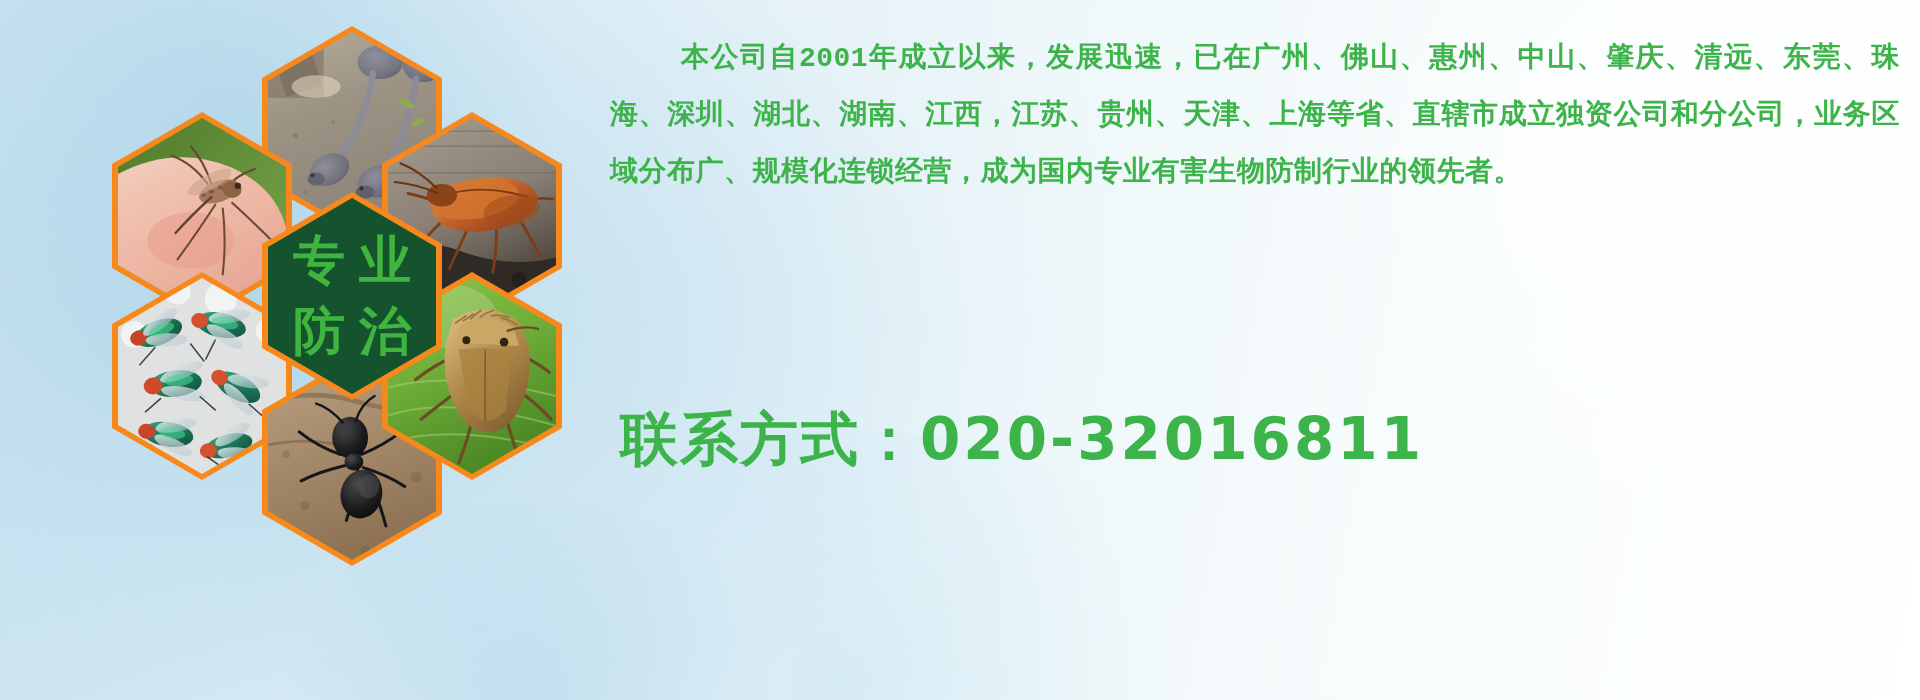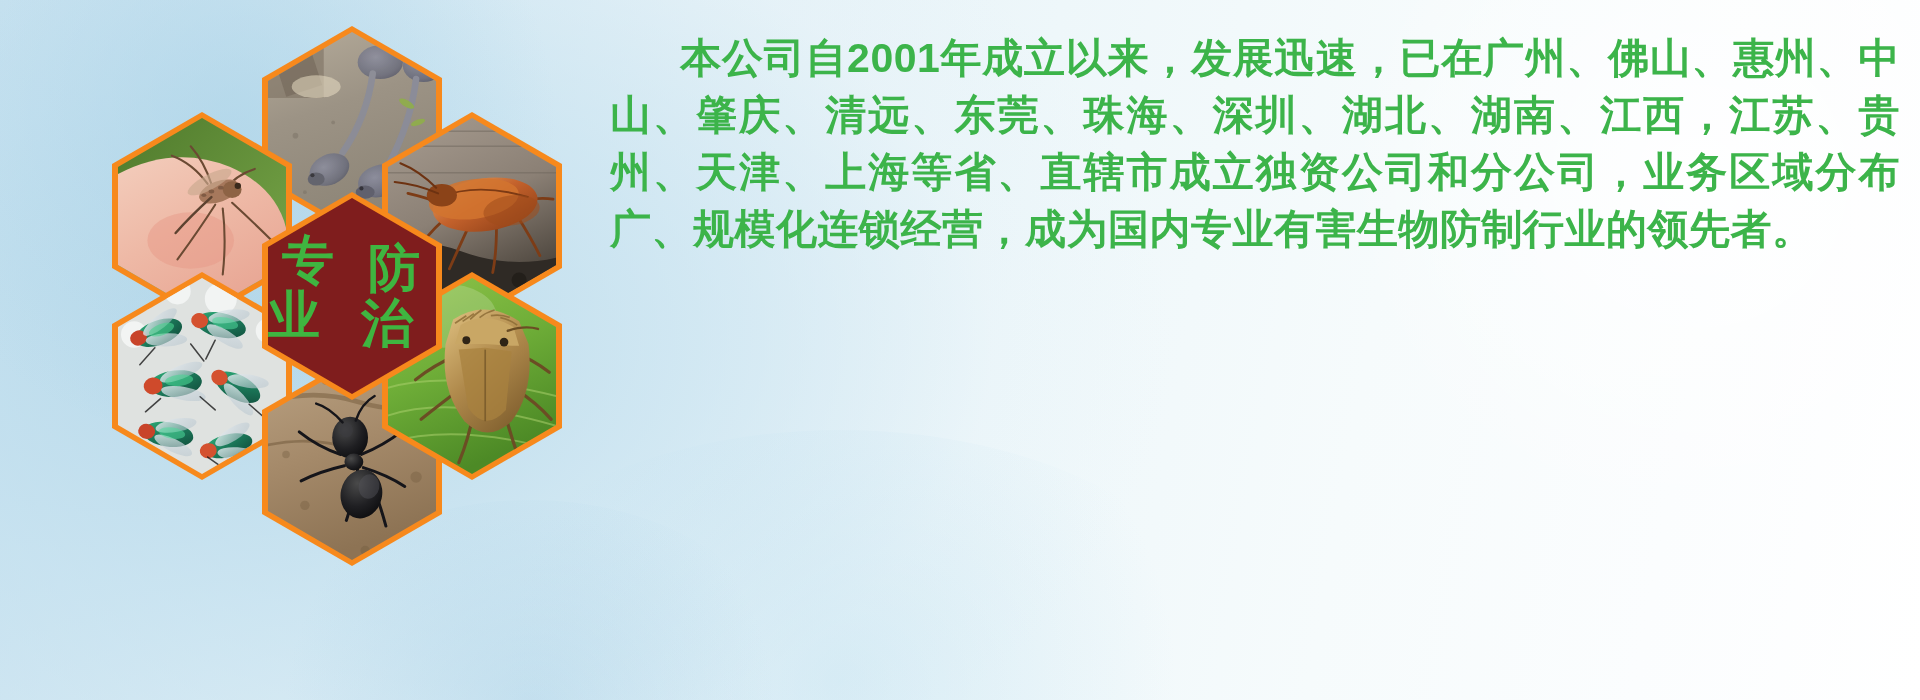--- a/index.html
+++ b/index.html
@@ -32,36 +32,36 @@
     position:absolute;
     clip-path:polygon(50% 0%,100% 25%,100% 75%,50% 100%,0% 75%,0% 25%);
     background:#F7891C;
   }
   .hex .inner{
     position:absolute;left:6px;top:6px;right:6px;bottom:6px;
     clip-path:polygon(50% 0%,100% 25%,100% 75%,50% 100%,0% 75%,0% 25%);
     overflow:hidden;
   }
   .hex .photo{position:absolute;left:0;top:0;width:100%;height:100%;}
-  .hex-center .inner{background:#7f1d1d;display:flex;
+  .hex-center .inner{background:#14532d;display:flex;flex-direction:column;
     align-items:center;justify-content:center;}
   .center-line{
     color:#3FB540;font-weight:bold;letter-spacing:14px;
     text-indent:14px;line-height:1.05;
     font-family:"DejaVu Sans","Liberation Sans",sans-serif;
   }
   .center-line.l1{font-size:52px;margin-bottom:16px;}
   .center-line.l2{font-size:52px;text-align:center;}
 
   
   #copy{position:absolute;left:610px;top:30px;width:1290px;}
   #paragraph{
-    color:#3CB44A;font-size:41px;line-height:57px;font-weight:bold;
+    color:#3CB44A;font-size:28px;line-height:57px;font-weight:bold;
     letter-spacing:0.5px;text-align:justify;
-    font-family:Liberation Sans, sans-serif;
+    font-family:Liberation Mono, monospace;
   }
   #paragraph .indent{display:inline-block;width:70px;}
   #contact{position:absolute;left:610px;top:400px;width:1290px;}
   .contact-line{
     color:#3CB44A;font-weight:bold;letter-spacing:2px;
     font-family:"DejaVu Sans","Liberation Sans",sans-serif;
   }
   .contact-line.primary{font-size:58px;line-height:78px;padding-left:10px;}
   .contact-line.secondary{font-size:58px;line-height:78px;padding-left:290px;}
   .num{letter-spacing:3px;}
@@ -408,15 +408,18 @@
 
   </div>
 
   <div id="copy">
     <div id="paragraph">
       <span class="indent"></span><span>本公司自2001年成立以来，发展迅速，已在广州、佛山、惠州、中山、肇庆、清远、东莞、珠海、深圳、湖北、湖南、江西，江苏、贵州、天津、上海等省、直辖市成立独资公司和分公司，业务区域分布广、规模化连锁经营，成为国内专业有害生物防制行业的领先者。</span>
     </div>
   </div>
 
   <div id="contact">
+    <div class="contact-line primary">
+      <span>联系方式：</span><span class="num">020-32016811</span>
+    </div>
   </div>
 
 </div>
 
 </body></html>

